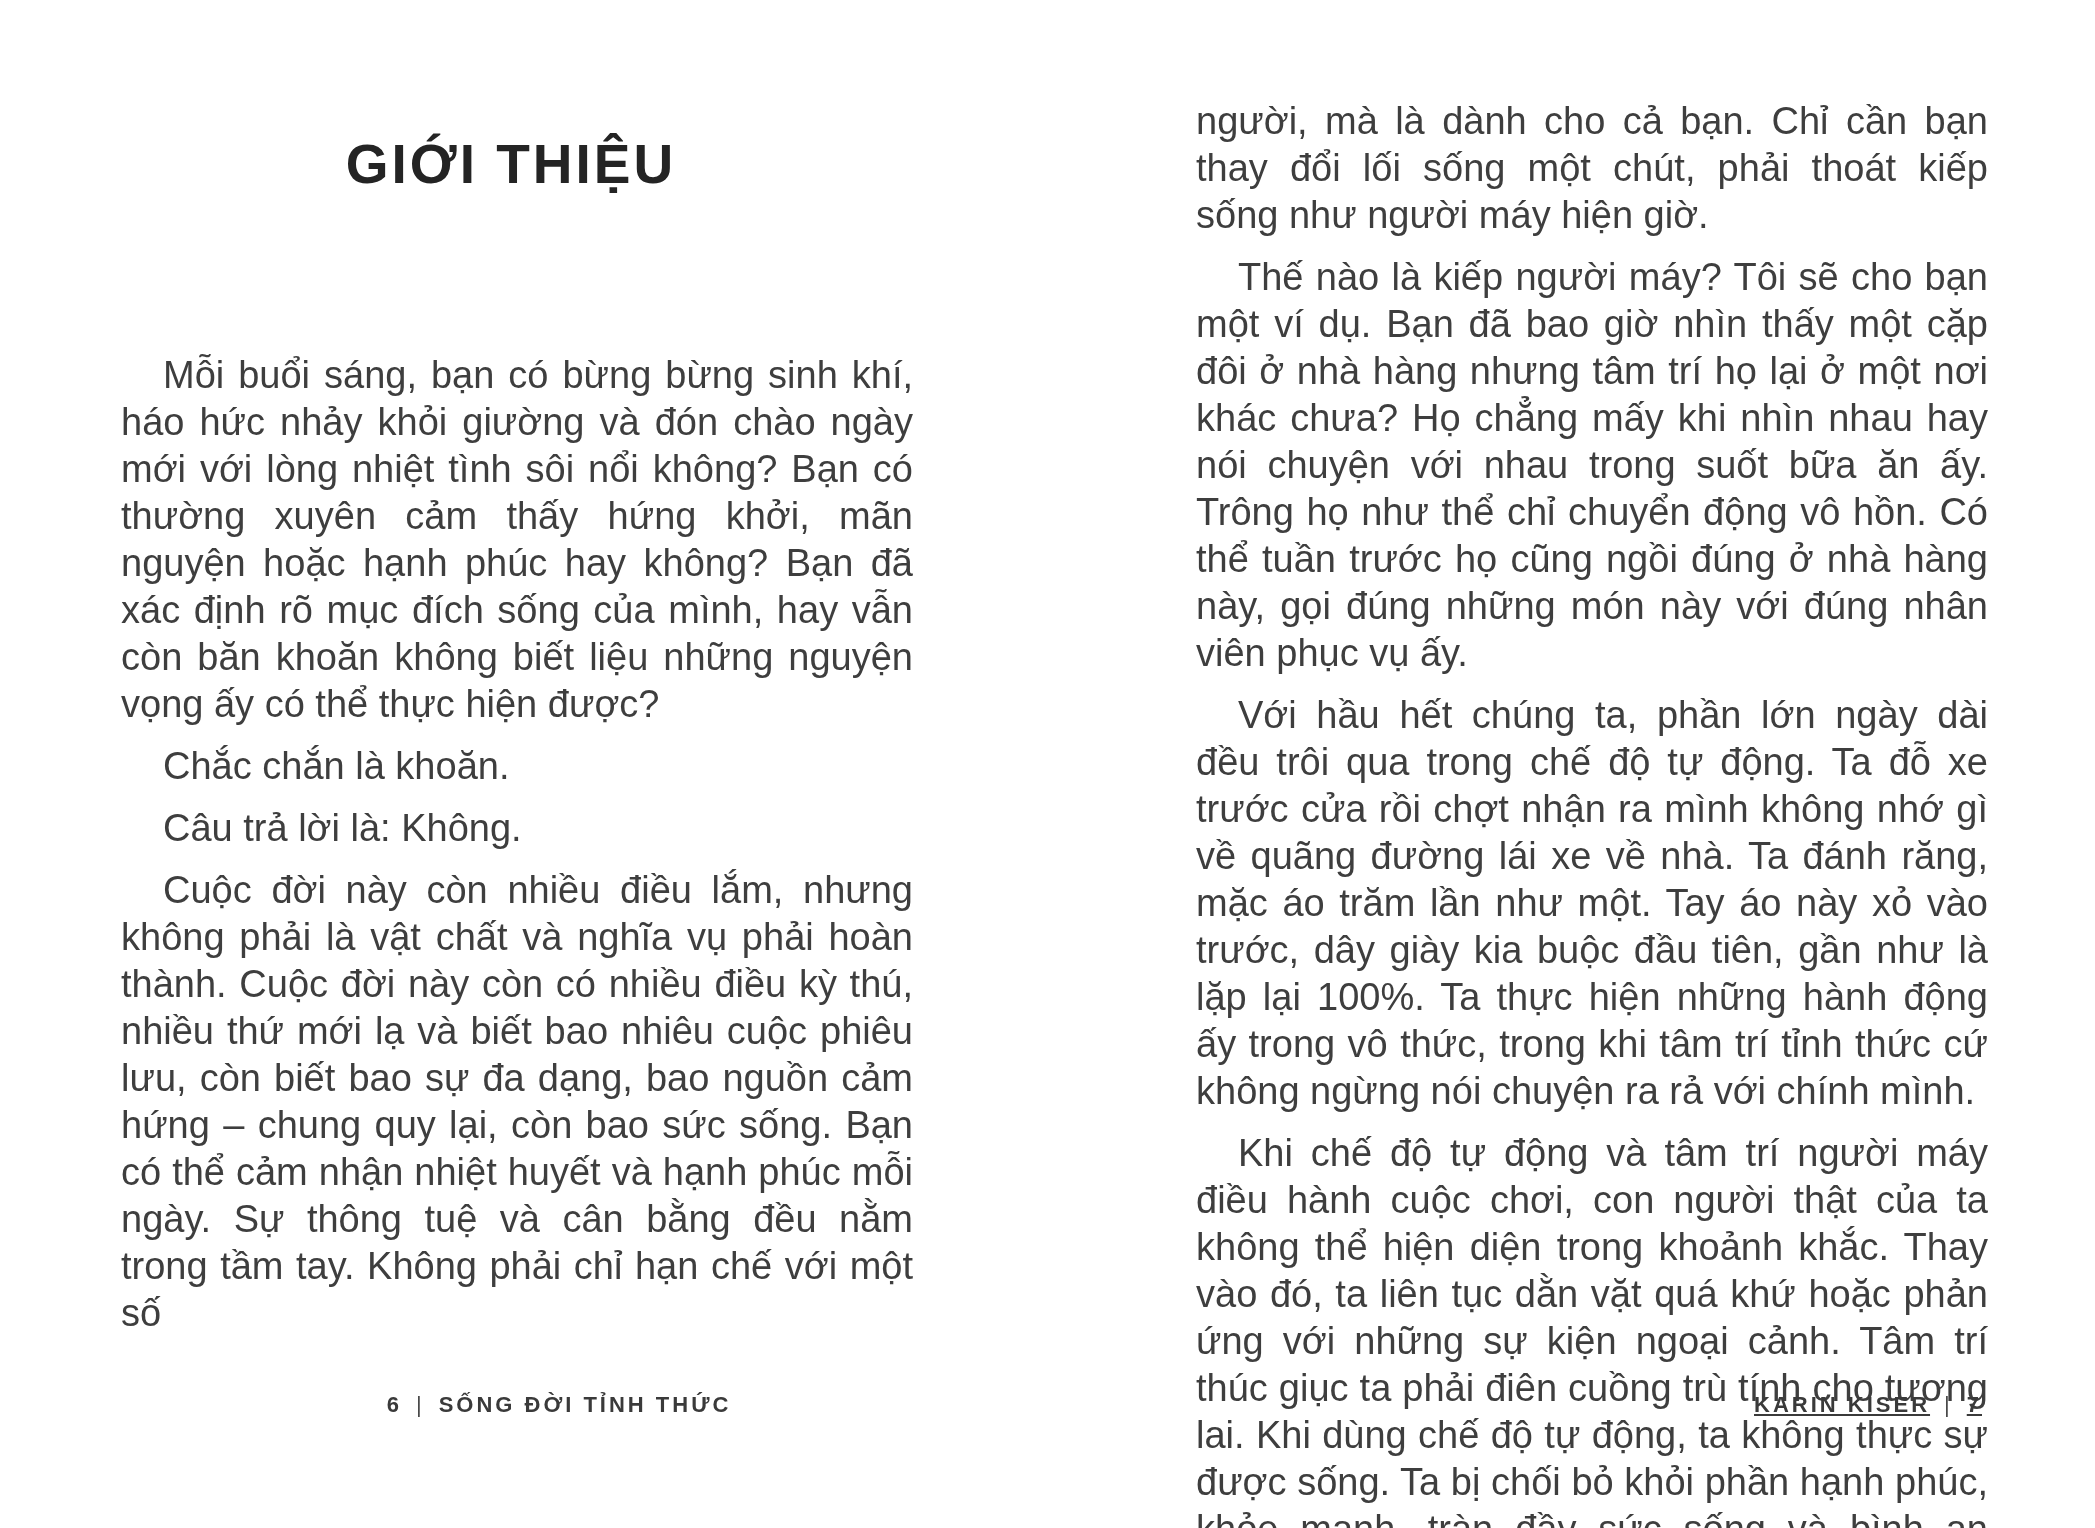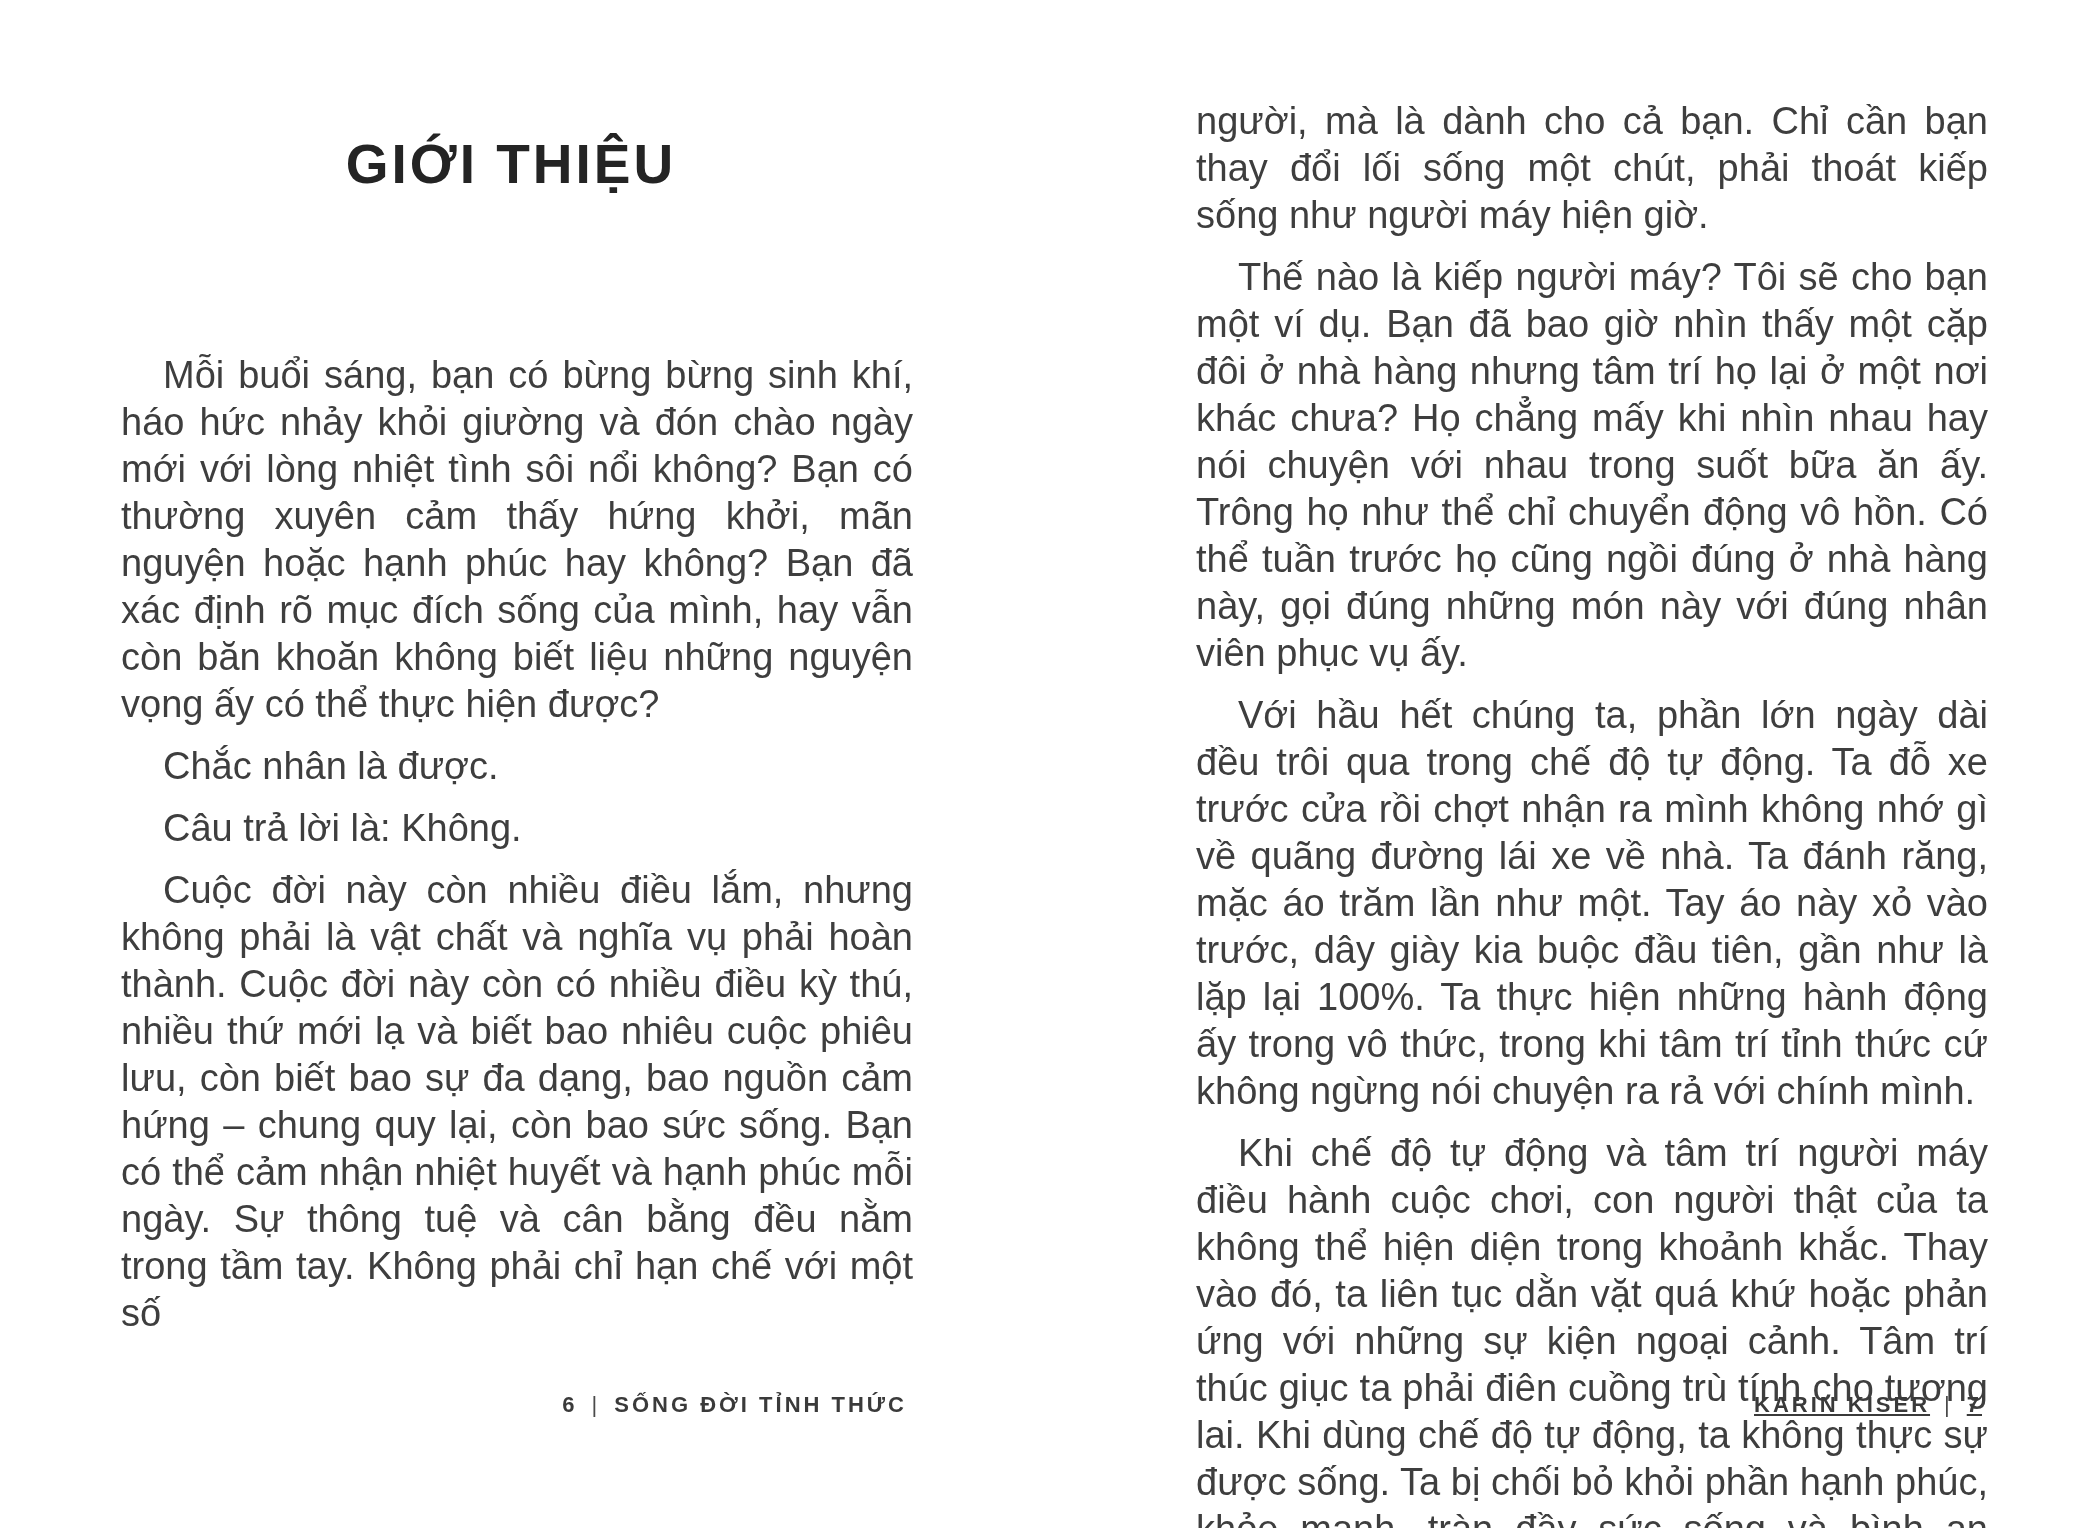--- a/index.html
+++ b/index.html
@@ -60,40 +60,40 @@
     position: absolute;
     top: 1392px;
     left: 0;
     width: 100%;
     font-size: 22px;
     font-weight: 600;
     letter-spacing: 3px;
     color: #3a3a3a;
     white-space: nowrap;
   }
-  .page.left  .page-footer { text-align: right; }
+  .page.left  .page-footer { text-align: center; margin-left: 48px; }
   .page.right .page-footer { text-align: right; text-decoration: underline; }
   .footer-divider {
     display: inline-block;
     margin: 0 14px;
     font-weight: 400;
     color: #4a4a4a;
   }
 </style>
 </head>
 <body>
 
 <div class="spread">
 
   <section class="page left">
     <h1 class="chapter-title">GIỚI THIỆU</h1>
 
     <div class="body-text">
       <p class="para">Mỗi buổi sáng, bạn có bừng bừng sinh khí, háo hức nhảy khỏi giường và đón chào ngày mới với lòng nhiệt tình sôi nổi không? Bạn có thường xuyên cảm thấy hứng khởi, mãn nguyện hoặc hạnh phúc hay không? Bạn đã xác định rõ mục đích sống của mình, hay vẫn còn băn khoăn không biết liệu những nguyện vọng ấy có thể thực hiện được?</p>
-      <p class="para">Chắc nhân là được.</p>
+      <p class="para">Chắc chắn là khoăn.</p>
       <p class="para">Câu trả lời là: Không.</p>
       <p class="para">Cuộc đời này còn nhiều điều lắm, nhưng không phải là vật chất và nghĩa vụ phải hoàn thành. Cuộc đời này còn có nhiều điều kỳ thú, nhiều thứ mới lạ và biết bao nhiêu cuộc phiêu lưu, còn biết bao sự đa dạng, bao nguồn cảm hứng – chung quy lại, còn bao sức sống. Bạn có thể cảm nhận nhiệt huyết và hạnh phúc mỗi ngày. Sự thông tuệ và cân bằng đều nằm trong tầm tay. Không phải chỉ hạn chế với một số</p>
     </div>
 
     <footer class="page-footer">
       <span>6</span><span class="footer-divider">|</span><span>SỐNG ĐỜI TỈNH THỨC</span>
     </footer>
   </section>
 
   <section class="page right">

